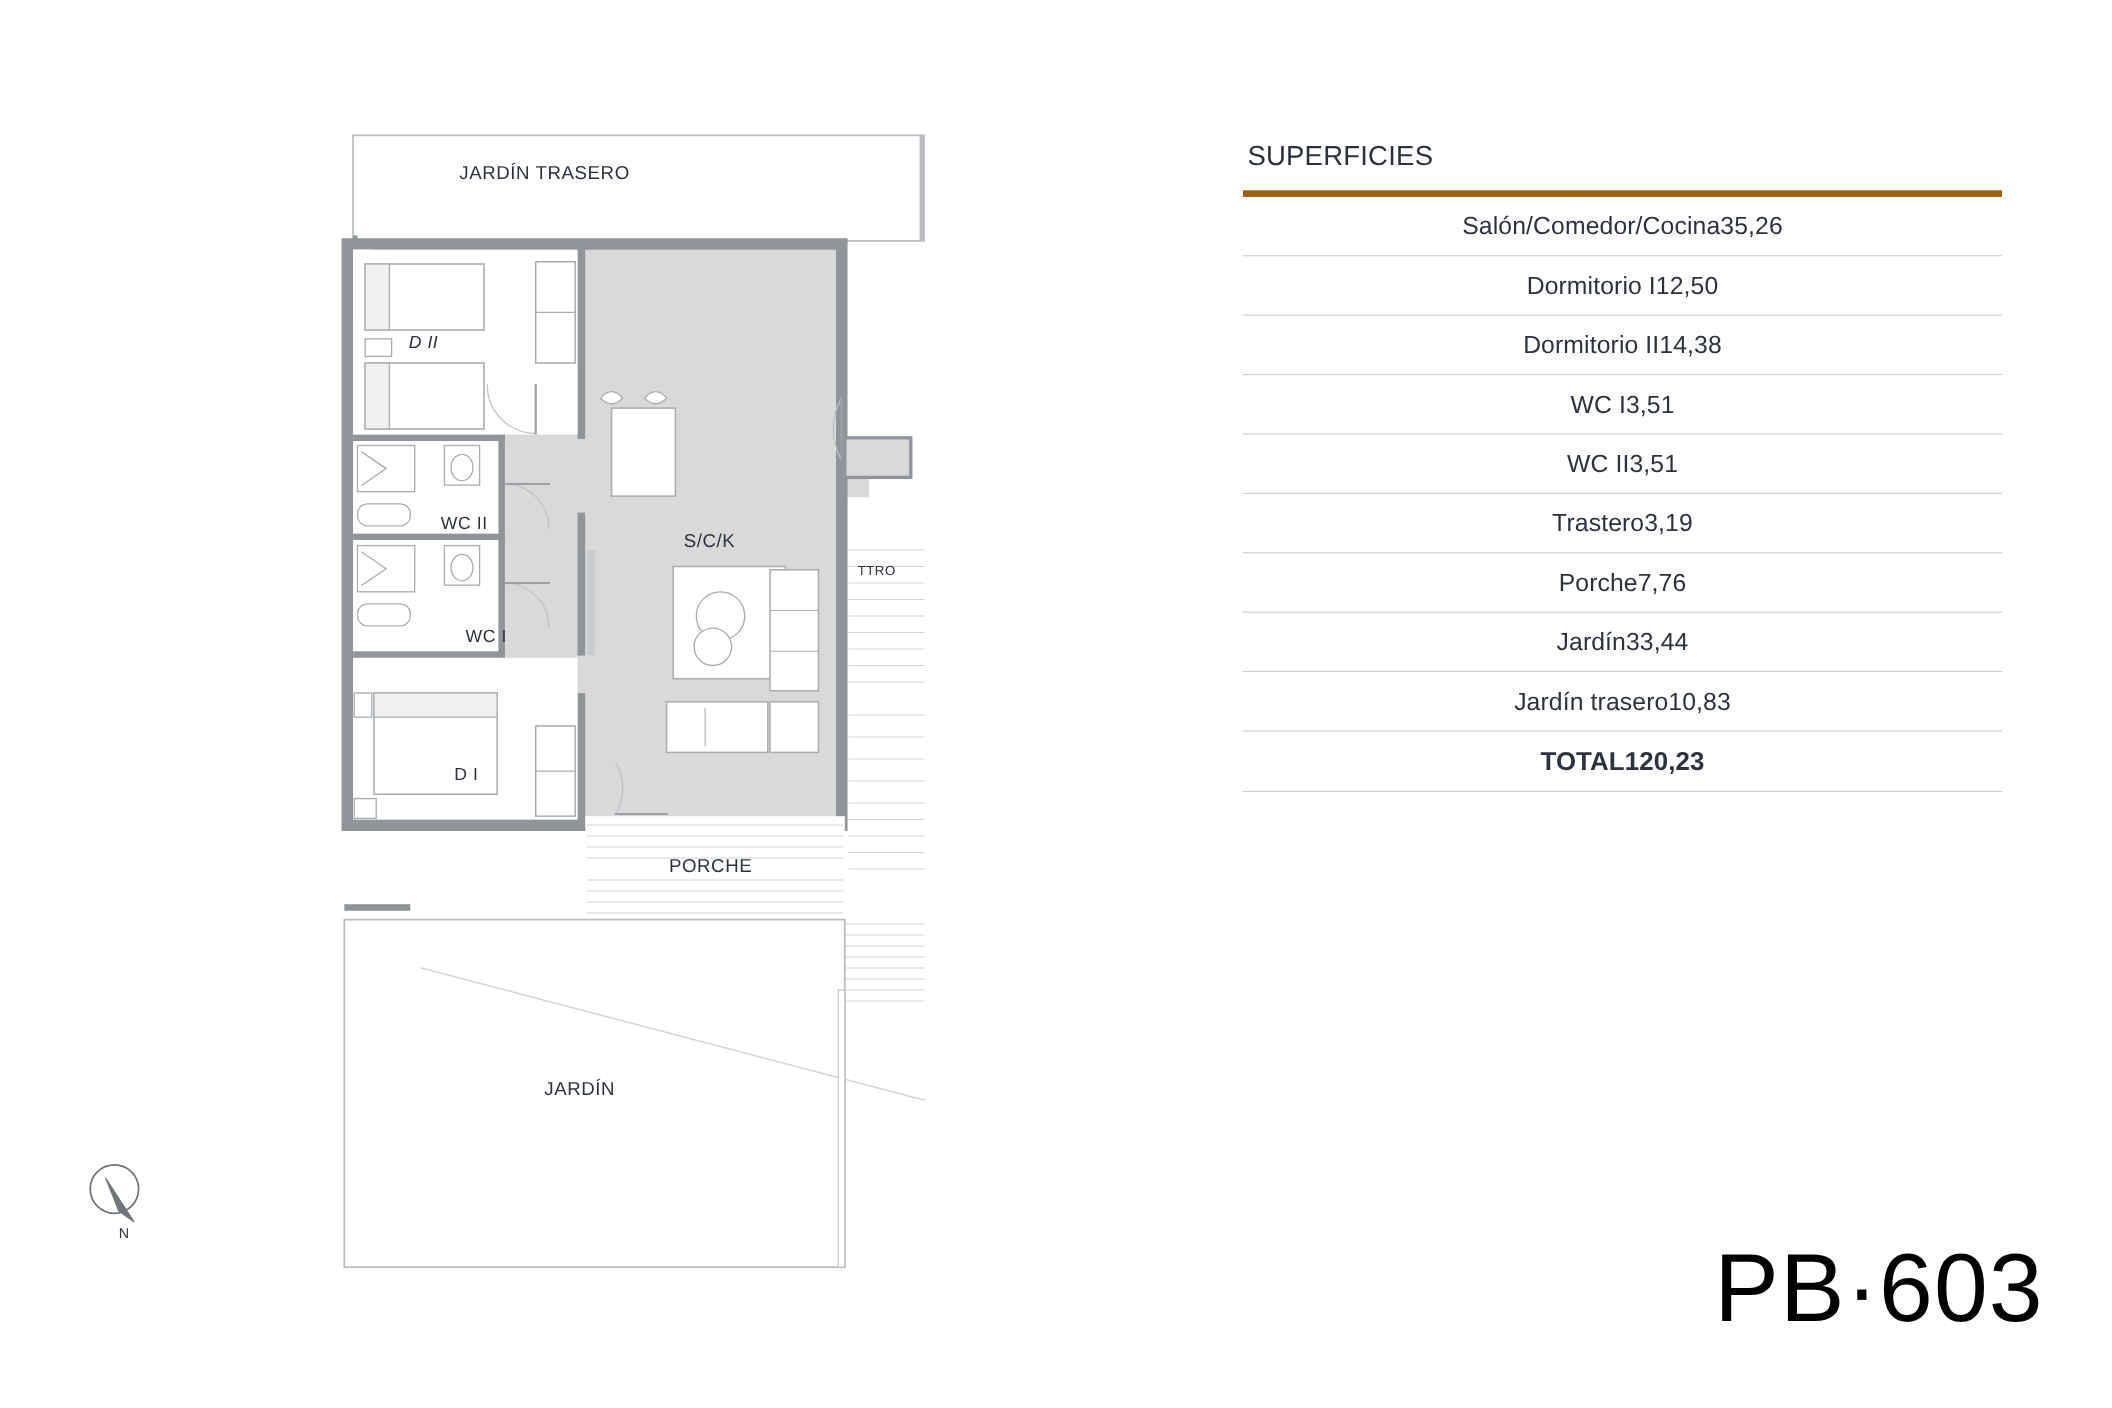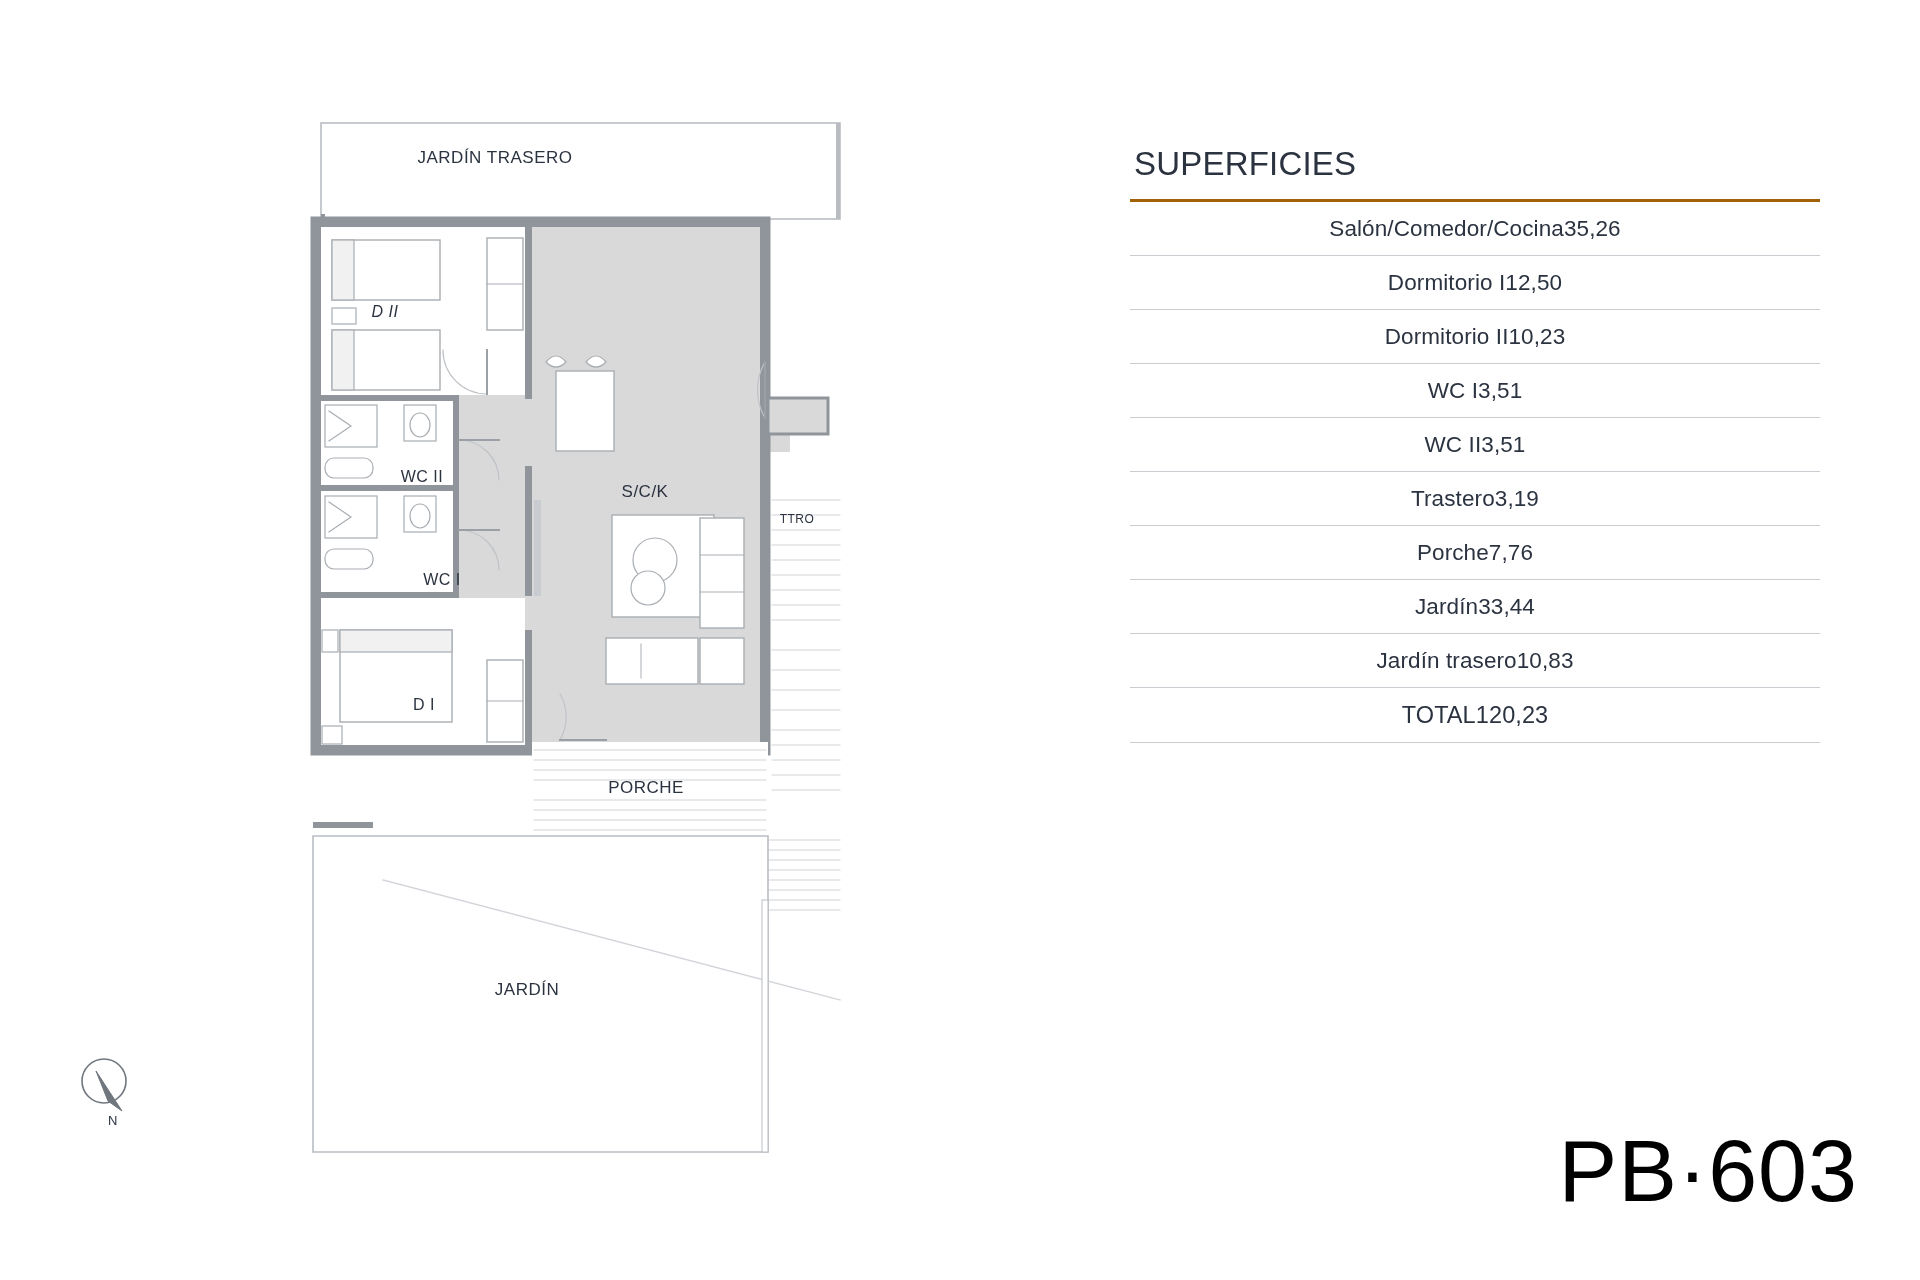--- a/index.html
+++ b/index.html
@@ -34,41 +34,40 @@
   }
 
   
   #surfaces-panel {
     position: absolute;
     left: 1130px;
     top: 120px;
     width: 690px;
   }
   .surf-title {
-    font-size: 33px;
+    font-size: 25px;
     color: #2b3340;
     padding: 8px 4px 16px 4px;
-    border-bottom: 3px solid #a16207;
+    border-bottom: 6px solid #a16207;
     letter-spacing: 0.2px;
-    margin-top: 17px;
   }
   .surf-row {
     display: flex;
     justify-content: center;
     align-items: baseline;
     border-bottom: 1px solid #c9ccd1;
     padding: 14px 4px 13px 4px;
     font-size: 22.5px;
     color: #2b3340;
   }
   .surf-row .surf-name { letter-spacing: 0.1px; }
   .surf-row .surf-val { letter-spacing: 0.1px; }
   .surf-row.total .surf-name,
   .surf-row.total .surf-val {
-    font-weight: normal;
+    font-weight: bold;
     font-size: 23.5px;
   }
 
   
   #plan-code {
     position: absolute;
     right: 62px;
     bottom: 58px;
     font-size: 88px;
     letter-spacing: 1px;
@@ -279,21 +278,21 @@
   <div class="surf-row">
     <span class="surf-name">Salón/Comedor/Cocina</span>
     <span class="surf-val">35,26</span>
   </div>
   <div class="surf-row">
     <span class="surf-name">Dormitorio I</span>
     <span class="surf-val">12,50</span>
   </div>
   <div class="surf-row">
     <span class="surf-name">Dormitorio II</span>
-    <span class="surf-val">10,23</span>
+    <span class="surf-val">14,38</span>
   </div>
   <div class="surf-row">
     <span class="surf-name">WC I</span>
     <span class="surf-val">3,51</span>
   </div>
   <div class="surf-row">
     <span class="surf-name">WC II</span>
     <span class="surf-val">3,51</span>
   </div>
   <div class="surf-row">

